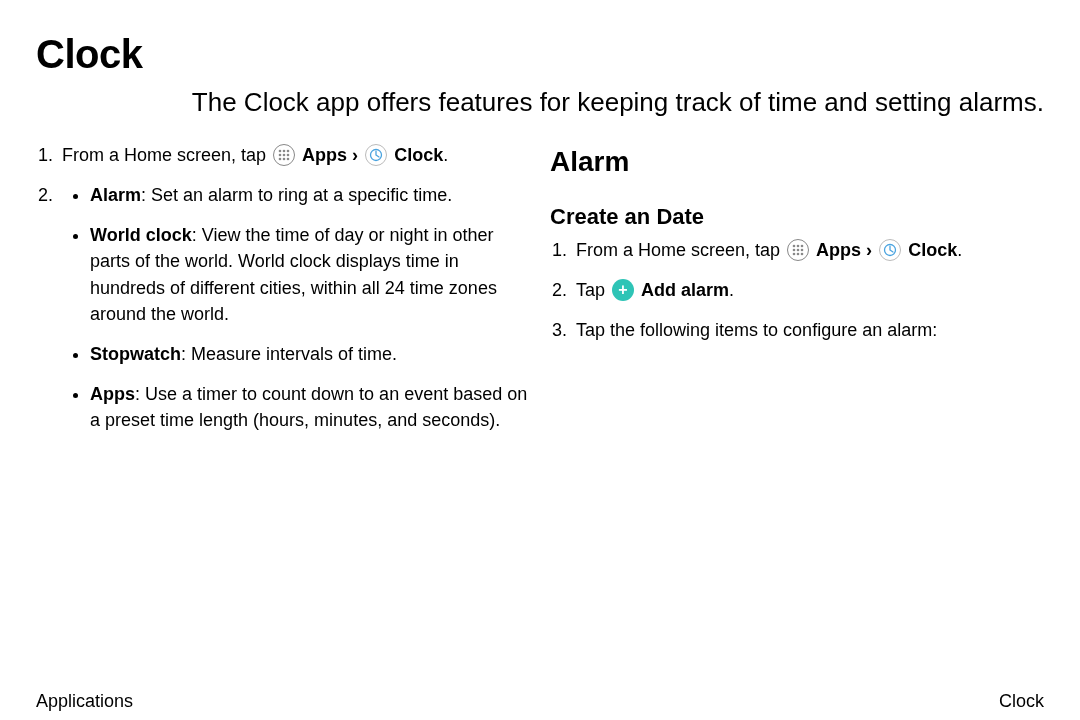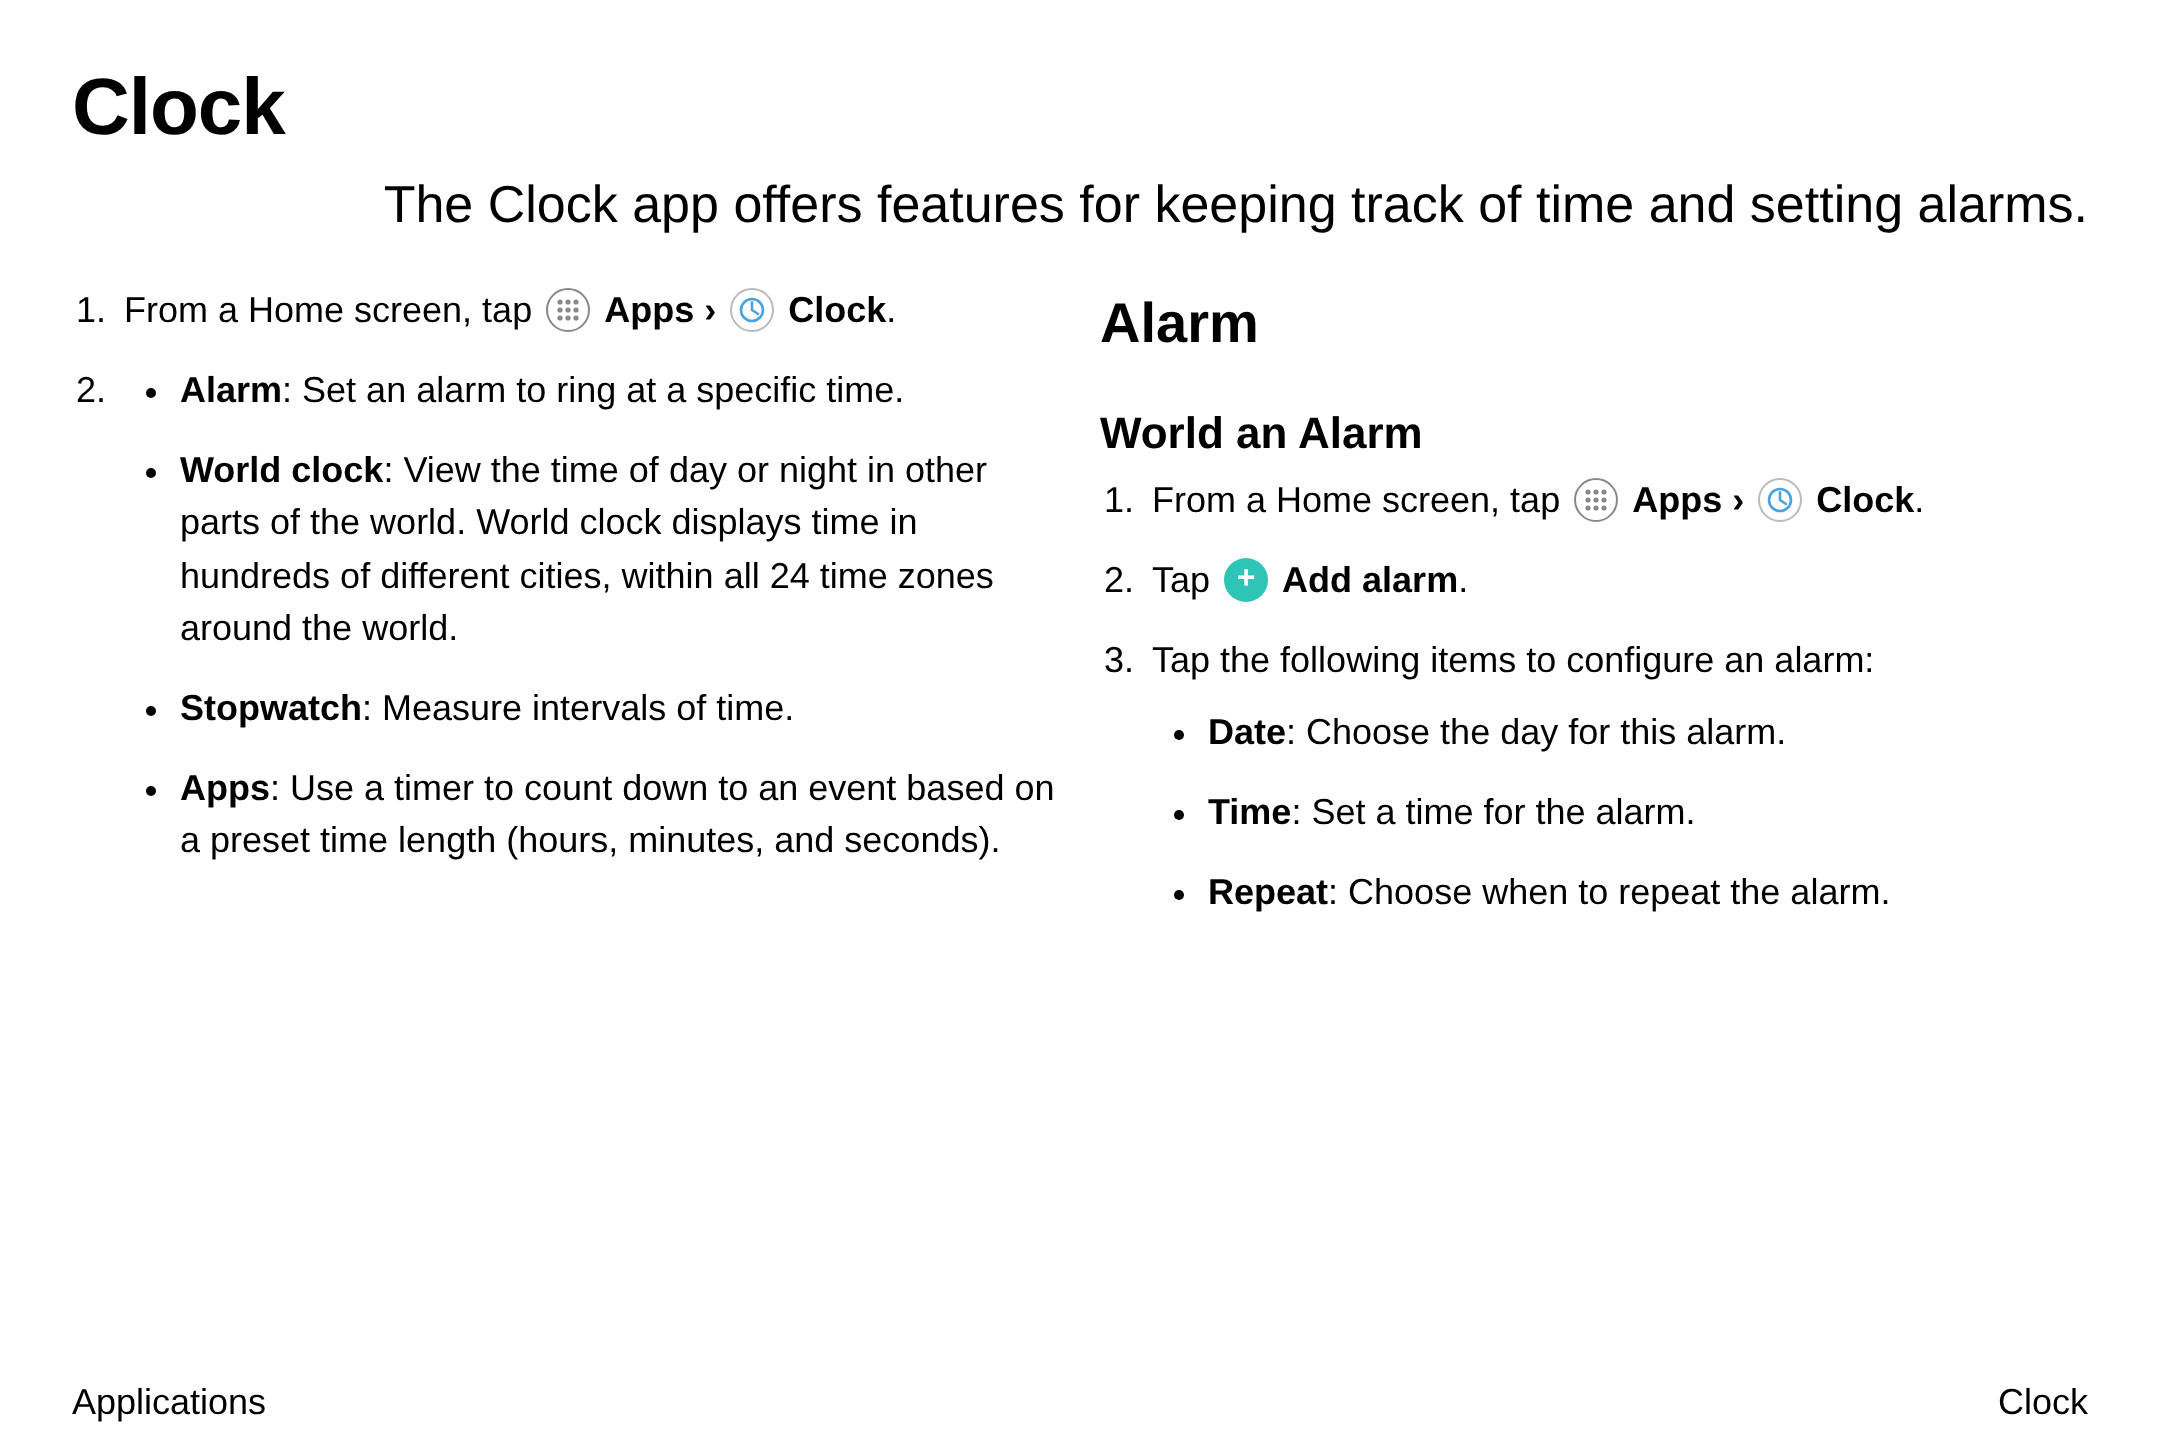--- a/index.html
+++ b/index.html
@@ -150,21 +150,21 @@
           <li><span class="bold">World clock</span><span>: View the time of day or night in other parts of the world. World clock displays time in hundreds of different cities, within all 24 time zones around the world.</span></li>
           <li><span class="bold">Stopwatch</span><span>: Measure intervals of time.</span></li>
           <li><span class="bold">Apps</span><span>: Use a timer to count down to an event based on a preset time length (hours, minutes, and seconds).</span></li>
         </ul>
       </li>
     </ol>
   </div>
 
   <div class="col">
     <h2 class="h2">Alarm</h2>
-    <h3 class="h3">World an Alarm</h3>
+    <h3 class="h3">Create an Date</h3>
     <ol>
       <li>
         <span>From a Home screen, tap </span>
         <span class="ic ic-apps">
           <svg viewBox="0 0 12 12">
               <g fill="#888">
                 <circle cx="2" cy="2" r="1.3"></circle>
                 <circle cx="6" cy="2" r="1.3"></circle>
                 <circle cx="10" cy="2" r="1.3"></circle>
                 <circle cx="2" cy="6" r="1.3"></circle>
@@ -186,25 +186,20 @@
         </span>
         <span class="bold">Clock</span><span>.</span>
       </li>
       <li>
         <span>Tap </span>
         <span class="ic ic-add">+</span>
         <span class="bold">Add alarm</span><span>.</span>
       </li>
       <li>
         <span>Tap the following items to configure an alarm:</span>
-        <ul class="bullets">
-          <li><span class="bold">Date</span><span>: Choose the day for this alarm.</span></li>
-          <li><span class="bold">Time</span><span>: Set a time for the alarm.</span></li>
-          <li><span class="bold">Repeat</span><span>: Choose when to repeat the alarm.</span></li>
-        </ul>
       </li>
     </ol>
   </div>
 
 </div>
 
 <div class="footer">
   <span>Applications</span>
   <span class="center">63</span>
   <span>Clock</span>

